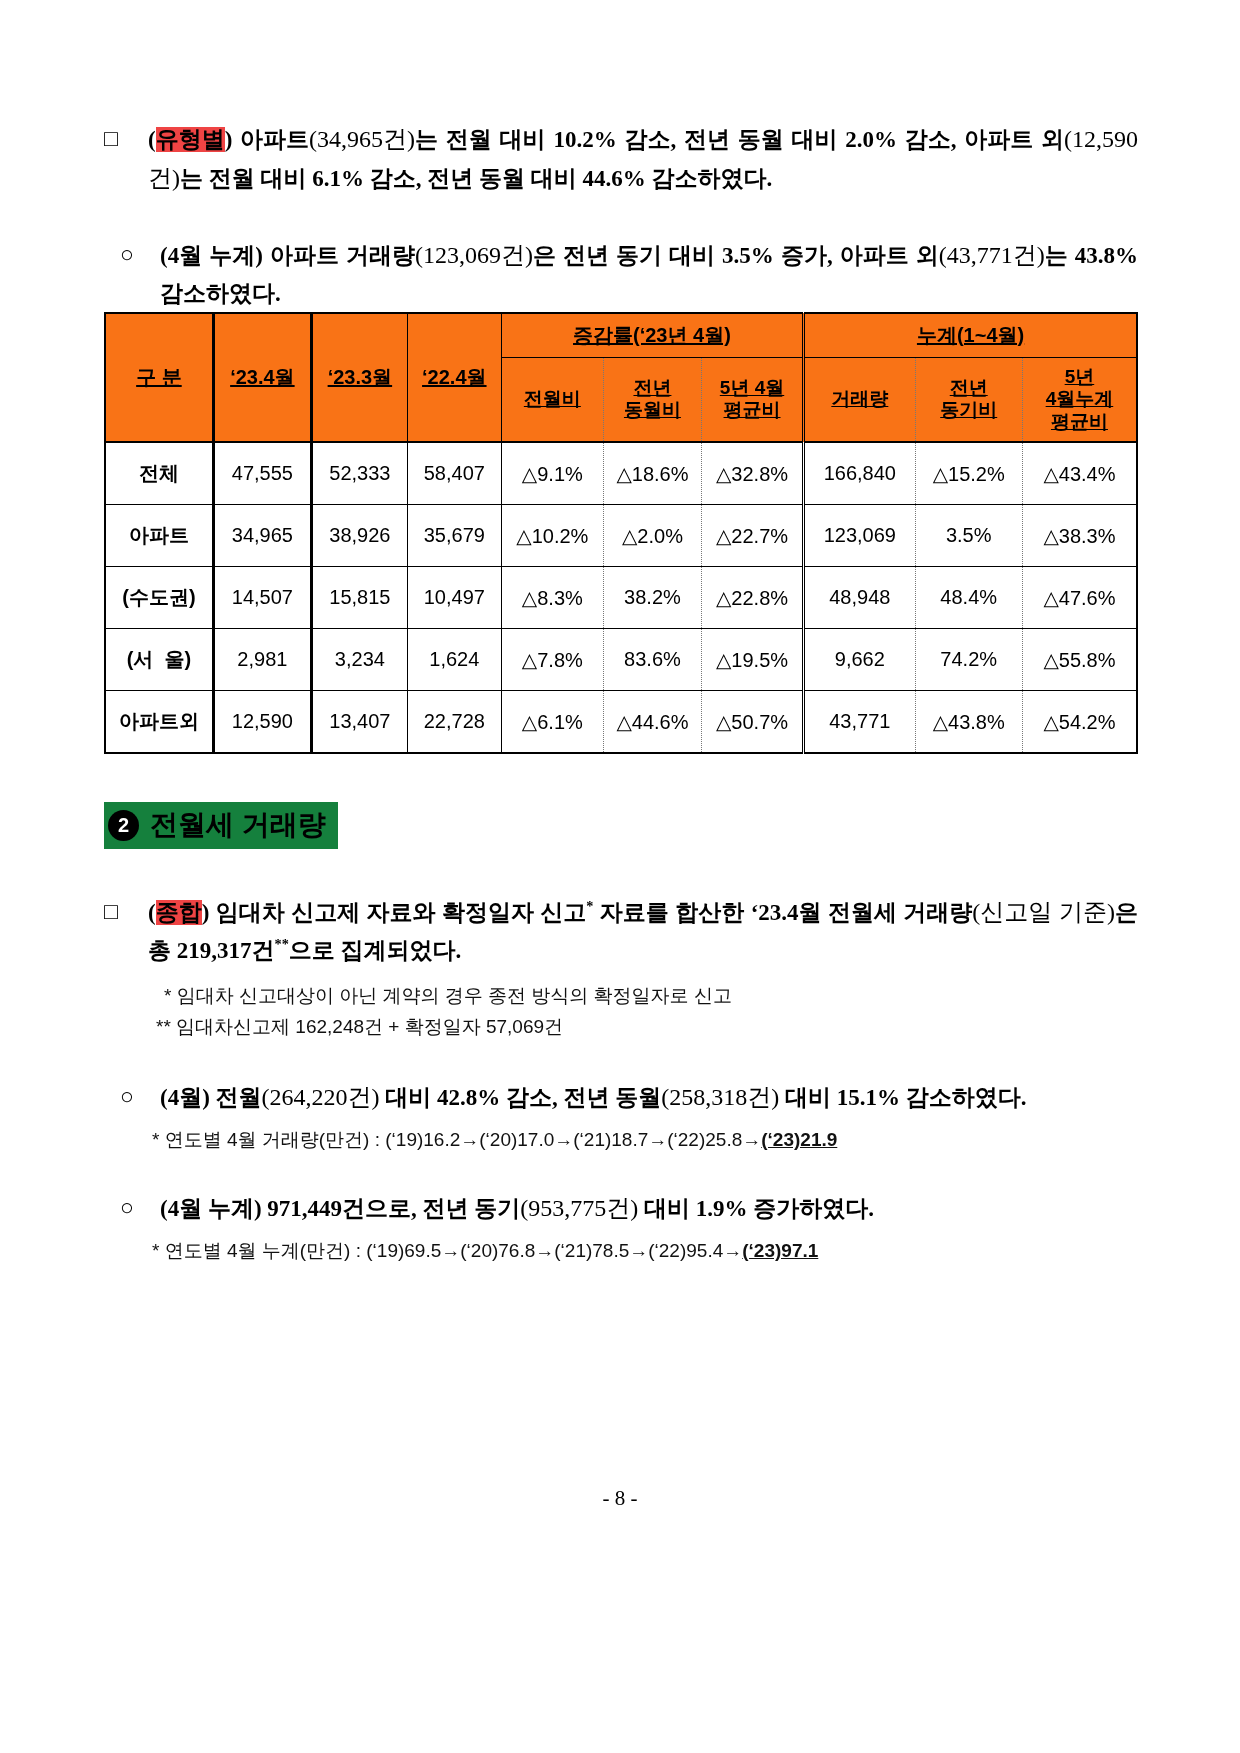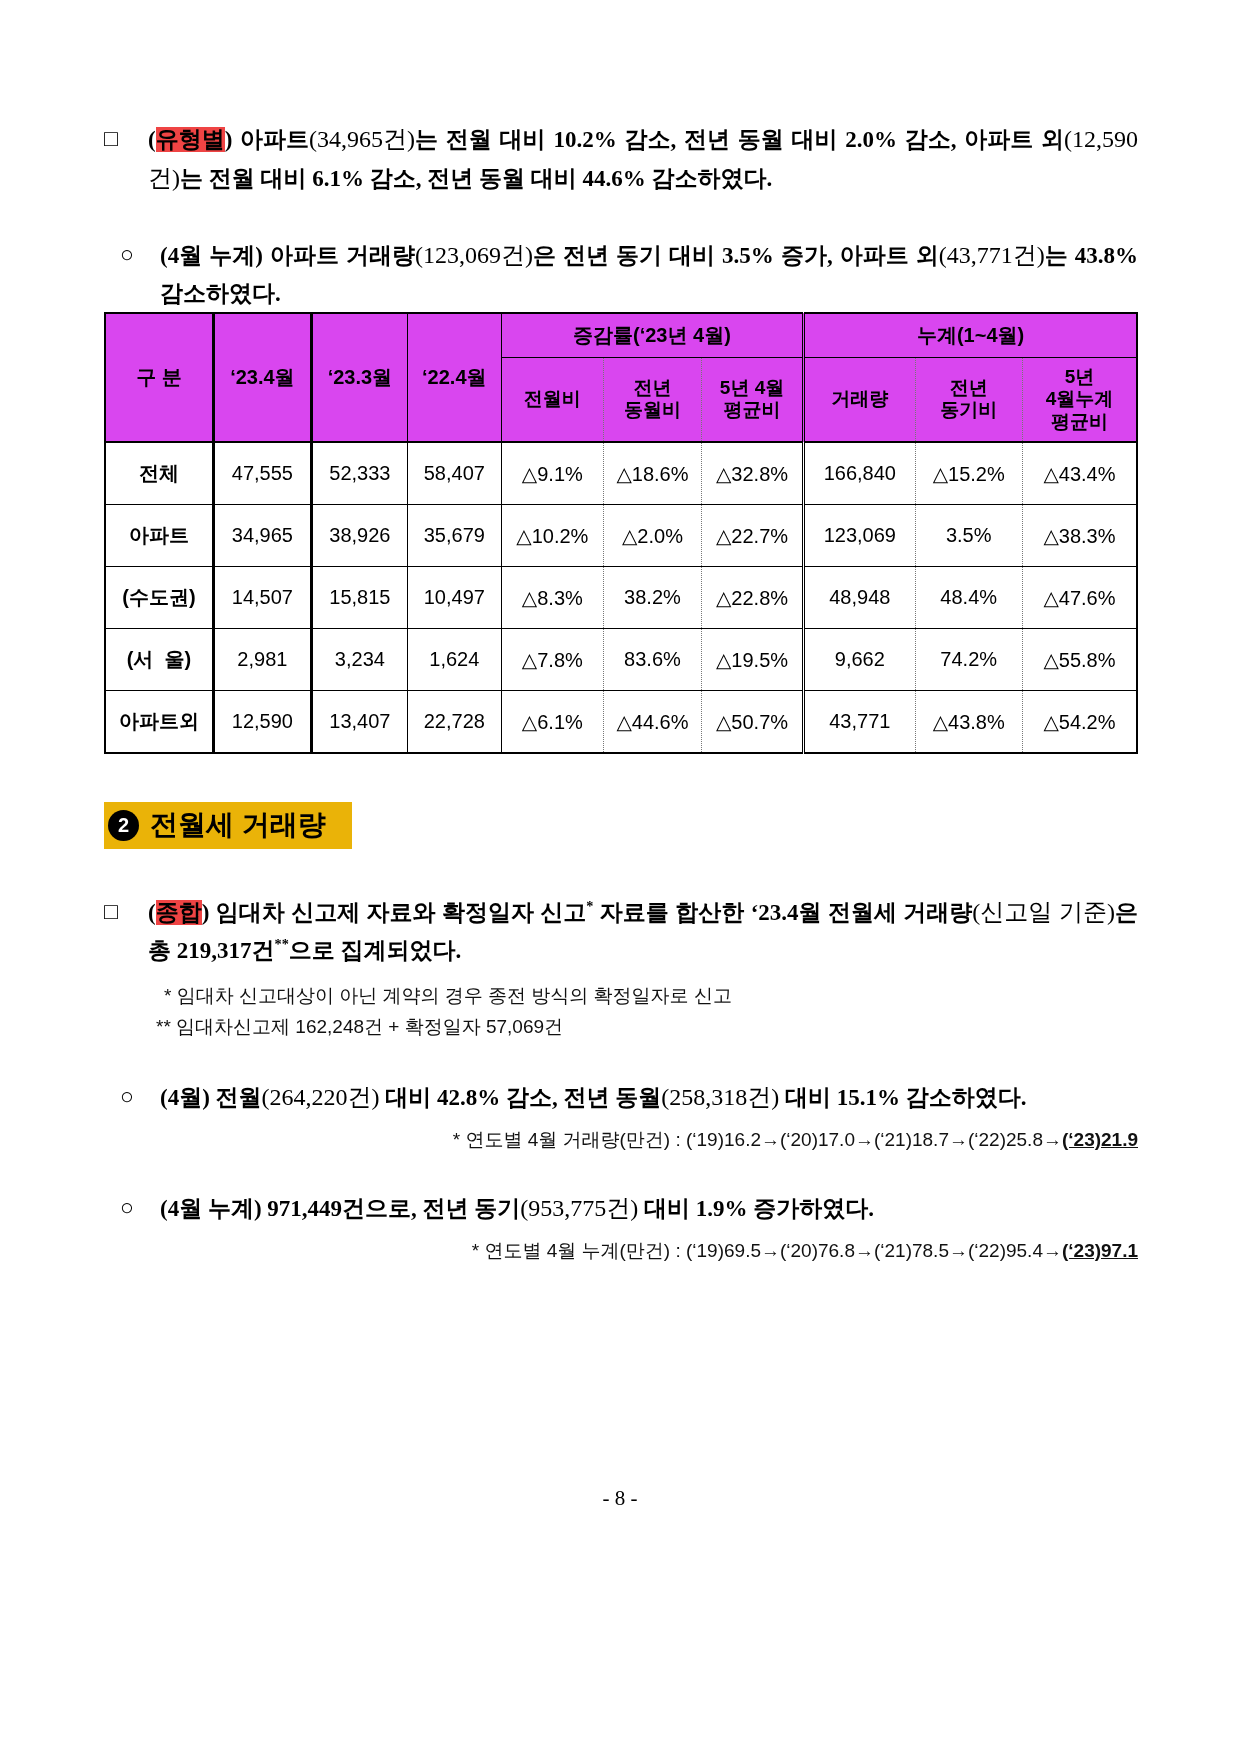--- a/index.html
+++ b/index.html
@@ -46,57 +46,57 @@
     font-family: "Liberation Sans", "DejaVu Sans", sans-serif;
     font-size: 20px;
     table-layout: fixed;
   }
   table.stats th, table.stats td {
     border-left: 1px solid #000;
     text-align: center;
     vertical-align: middle;
     padding: 2px;
   }
-  table.stats thead th { background: #d946ef; font-weight: 700; }
+  table.stats thead th { background: #f97316; font-weight: 700; text-decoration: underline; }
   table.stats thead { border-bottom: 2.5px solid #000; }
   table.stats th.grp { border-bottom: 1px solid #000; padding: 8px 2px; }
   table.stats th.sub { white-space: pre-line; font-size: 19px; line-height: 1.18; padding: 8px 2px; }
   table.stats tbody th, table.stats tbody td { border-top: 1px solid #000; padding: 17px 2px; font-weight: 400; }
   table.stats tbody th.rl { font-weight: 700; white-space: pre; }
   table.stats .dot { border-left: 1px dotted #777; }
   table.stats .dbl { border-left: 3px double #000; }
   table.stats .hlcol { border-left: 3px solid #000; border-right: 3px solid #000; }
 
   
   .sec {
     margin: 48px 0 0 0;
     font-family: "Liberation Sans", "DejaVu Sans", sans-serif;
     font-size: 28px;
     font-weight: 800;
   }
-  .sec .wrap { background: #eab308; display: inline-block; padding: 4px 26px 5px 4px; }
+  .sec .wrap { background: #15803d; display: inline-block; padding: 4px 12px 5px 4px; }
   .sec .num {
     display: inline-block; width: 31px; height: 31px;
     background: #000; color: #fff; border-radius: 50%;
     text-align: center; line-height: 31px; font-size: 20px;
     margin-right: 11px; vertical-align: 2px;
   }
 
   
   .fns {
     font-family: "Liberation Sans", "DejaVu Sans", sans-serif;
     font-size: 19px; font-weight: 400; line-height: 1.6;
     margin: 12px 0 0 60px; color: #111;
   }
   .fns .line { margin: 0; }
   .fns .line.out { margin-left: -8px; }
   .fnline {
     font-family: "Liberation Sans", "DejaVu Sans", sans-serif;
     font-size: 19px; font-weight: 400;
-    margin: 10px 0 0 48px; color: #111; text-align: right;
+    margin: 10px 0 0 48px; color: #111;
   }
 
   .gap-sec { margin-top: 44px; }
   .gap-para { margin-top: 36px; }
 
   .pagenum {
     position: absolute; left: 0; top: 1486px; width: 100%;
     text-align: center; font-size: 21px; font-weight: 400;
     font-family: "Liberation Serif", "DejaVu Serif", serif;
   }

